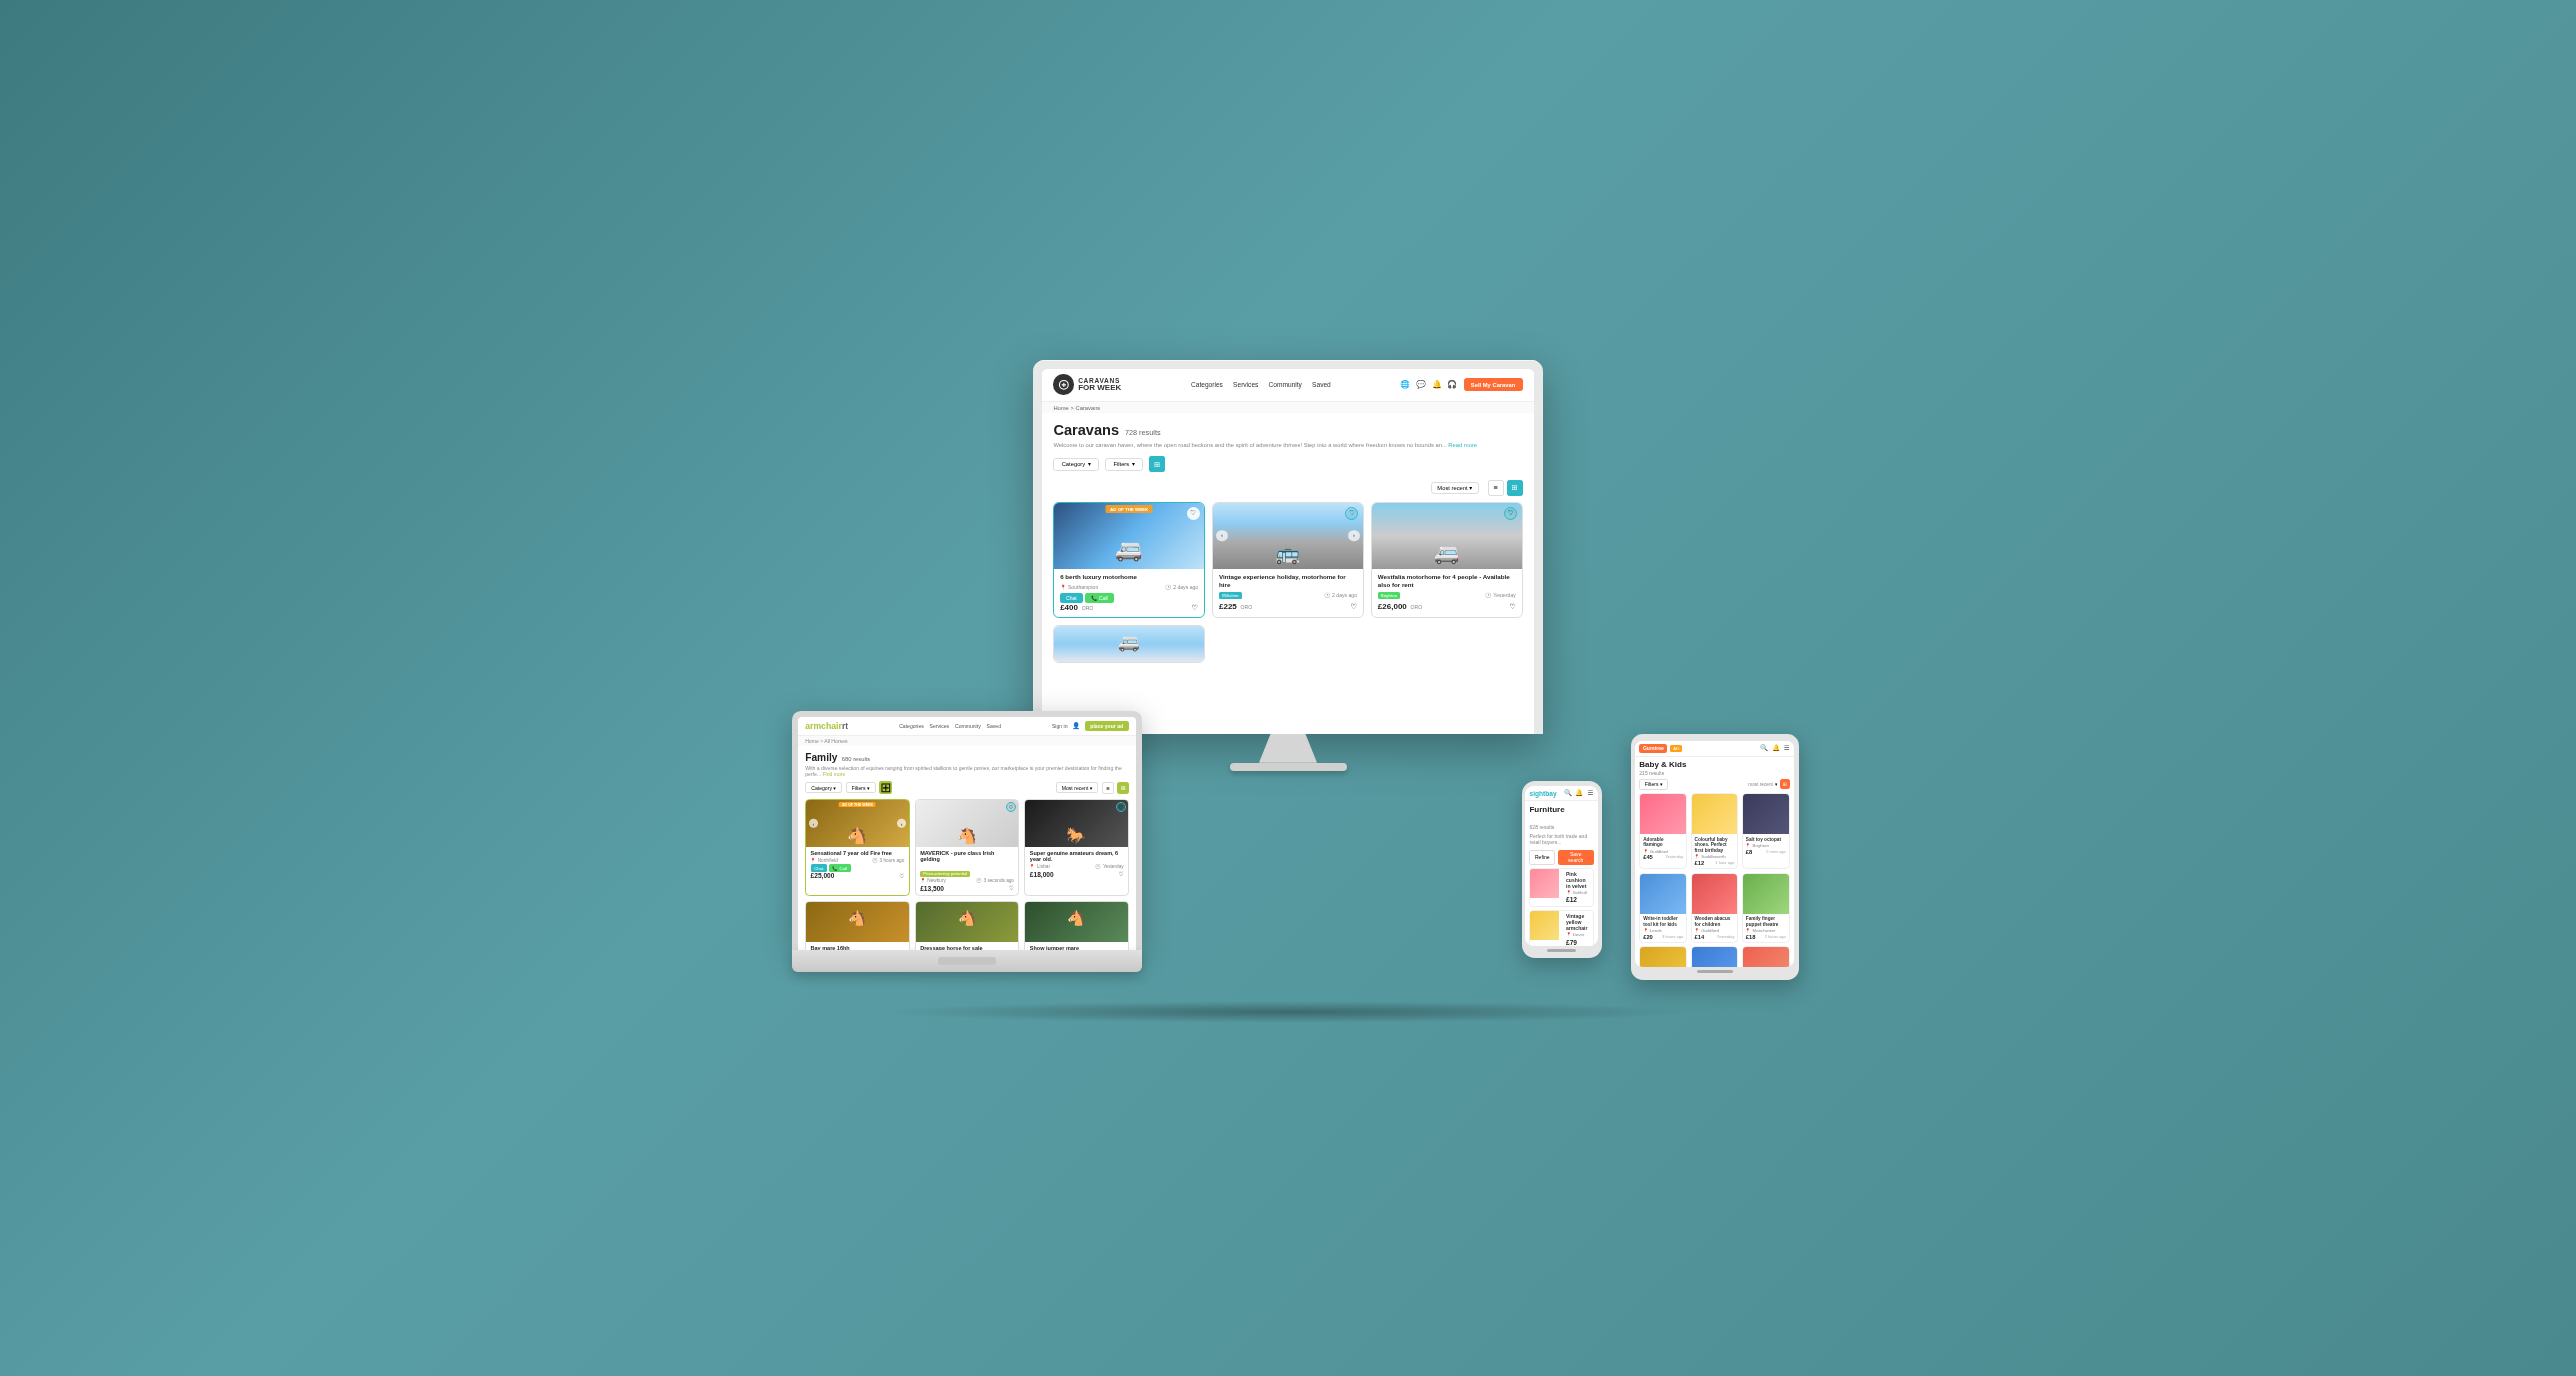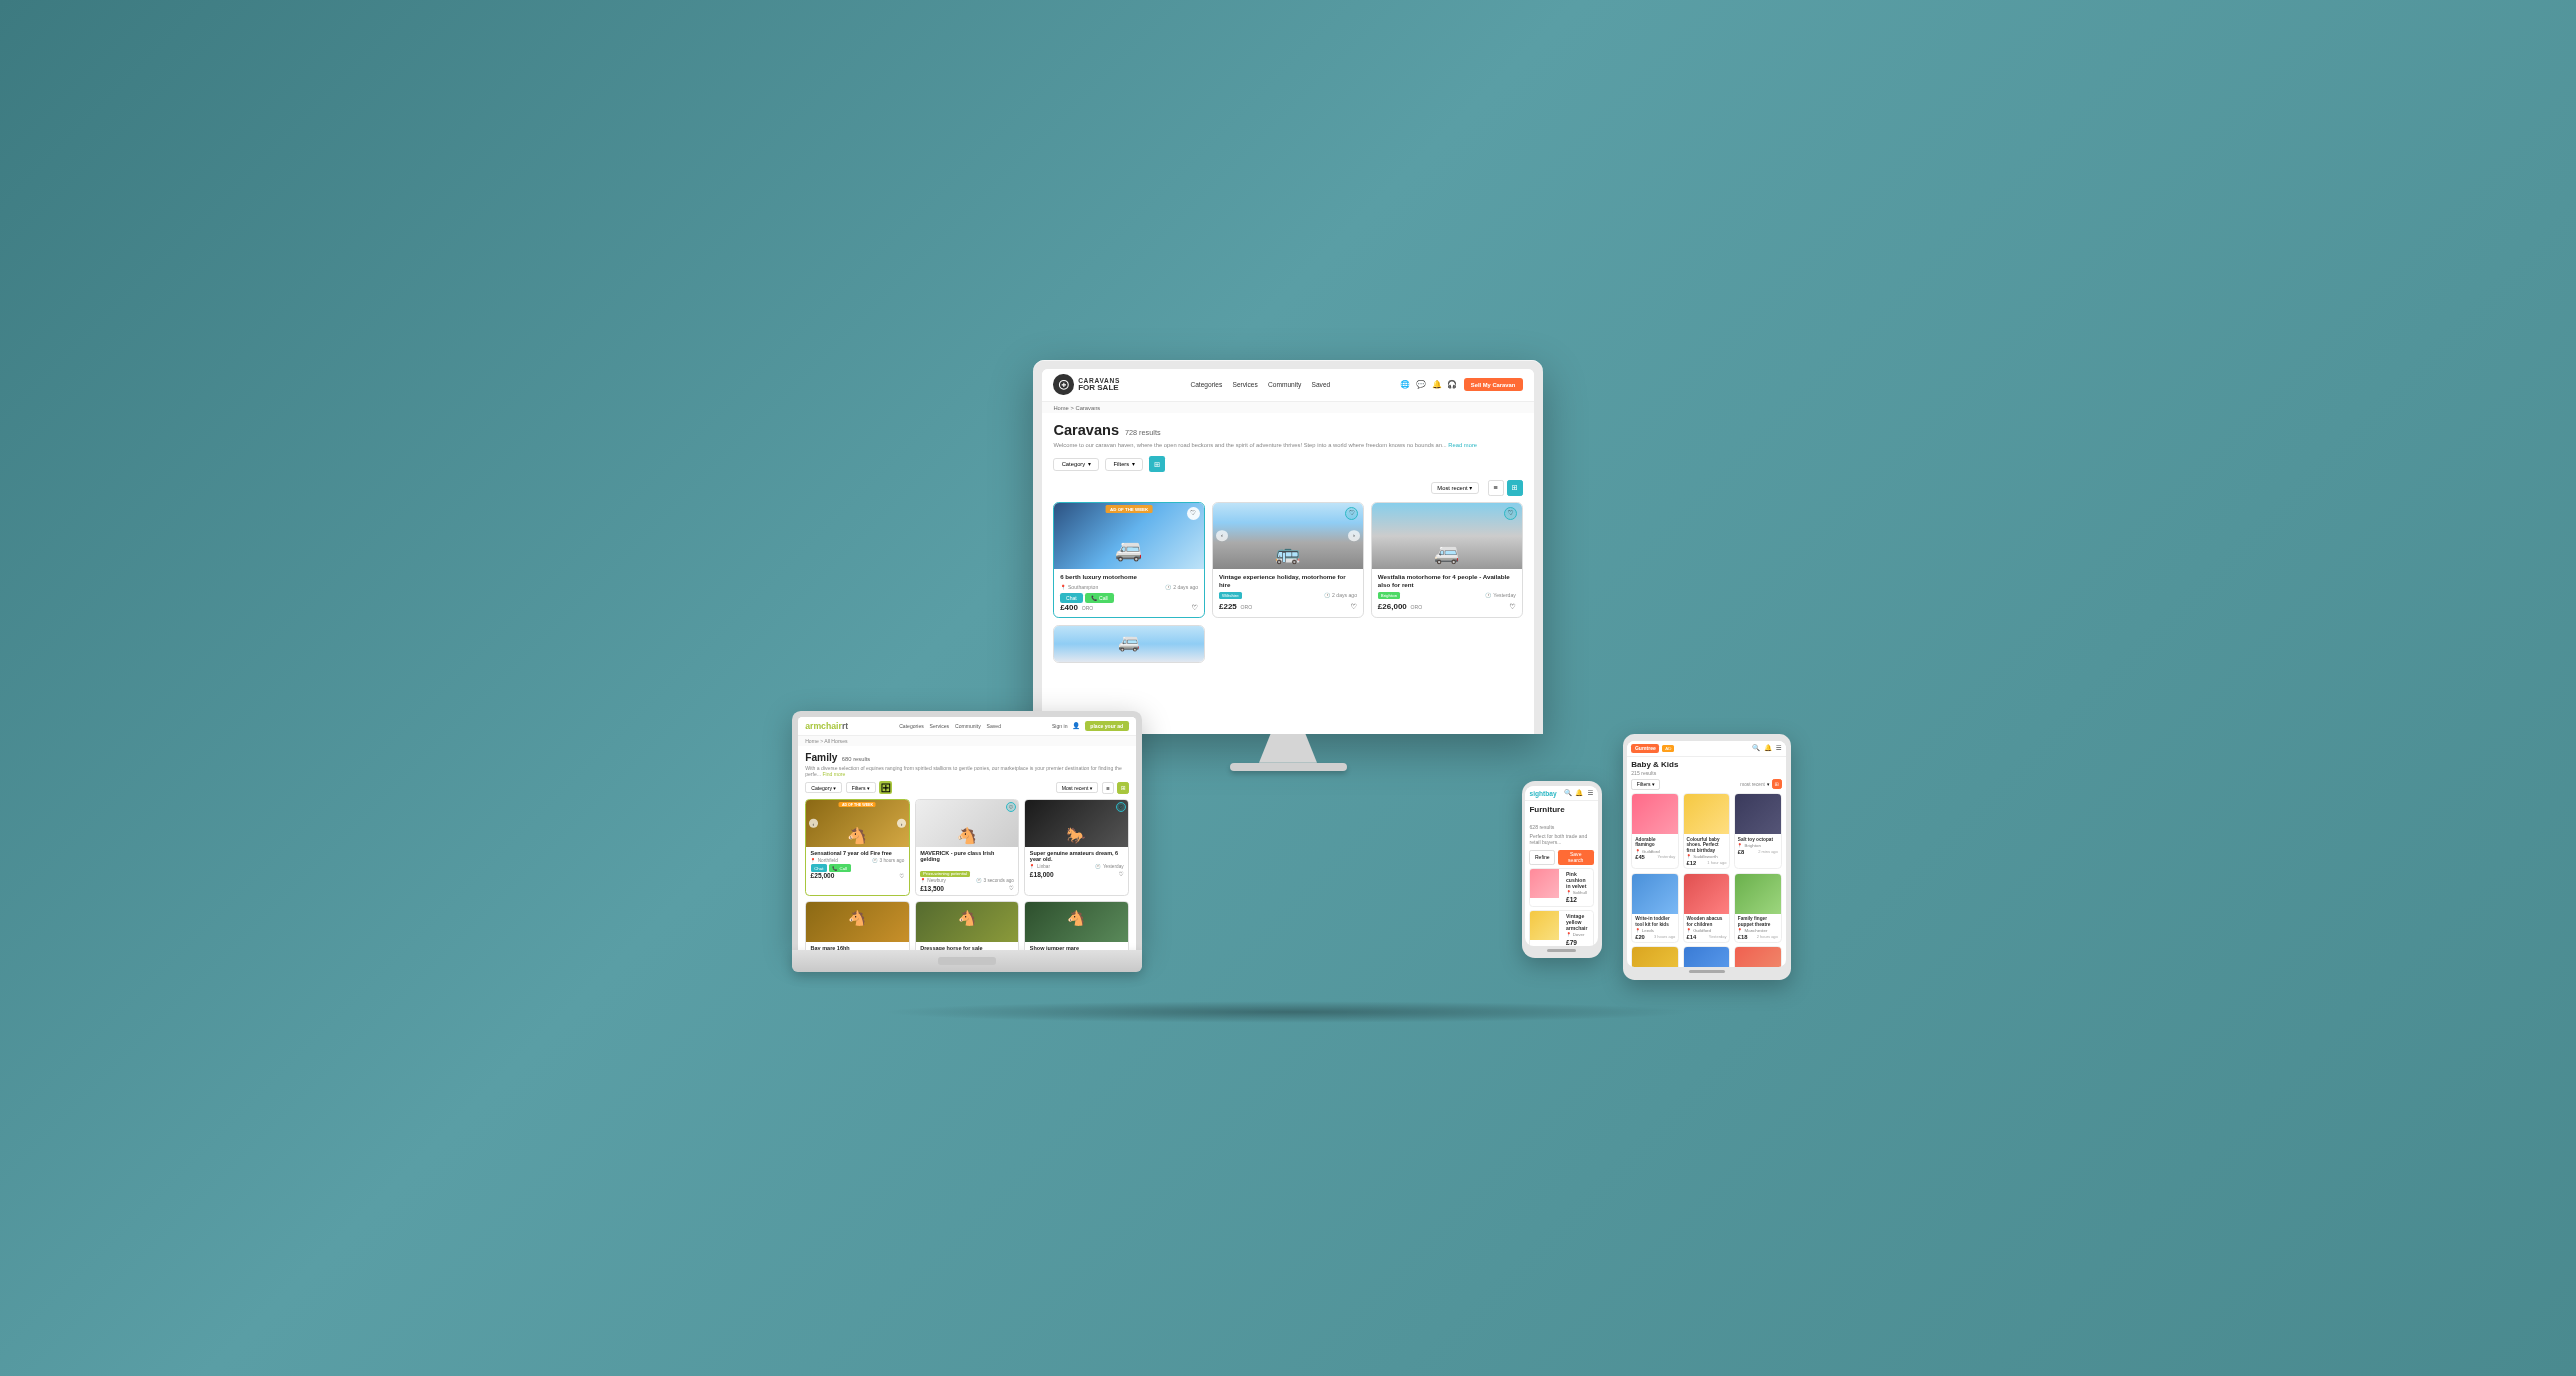--- a/index.html
+++ b/index.html
@@ -131,21 +131,21 @@
       height: 2.9px;
       background: #aaa;
       border-radius: 1.5px;
       margin: 2.9px auto 0;
     }
 
     
     .tablet {
       position: absolute;
       bottom: 36px;
-      right: 8px;
+      right: 0;
       width: 168px;
       z-index: 3;
     }
 
     .tablet-frame {
       background: #e5e5e5;
       border-radius: 11.7px;
       padding: 7.3px 4.4px;
       box-shadow: 0 7.3px 22px rgba(0,0,0,0.25);
     }
@@ -972,21 +972,21 @@
         <div class="site-header">
           <div class="site-logo">
             <div class="logo-icon">
               <svg width="11.7" height="11.7" viewBox="0 0 16 16" fill="white">
                 <circle cx="8" cy="8" r="6" fill="none" stroke="white" stroke-width="1.5"></circle>
                 <path d="M5 8 L11 8 M8 5 L8 11" stroke="white" stroke-width="1.5"></path>
               </svg>
             </div>
             <div class="logo-text-block">
               <div class="logo-caravans">CARAVANS</div>
-              <div class="logo-forsale">FOR SALE</div>
+              <div class="logo-forsale">FOR WEEK</div>
             </div>
           </div>
           <div class="nav-links">
             <span class="nav-link">Categories</span>
             <span class="nav-link">Services</span>
             <span class="nav-link">Community</span>
             <span class="nav-link">Saved</span>
           </div>
           <div class="header-actions">
             <span style="font-size:8px; cursor:pointer;">🌐</span>

